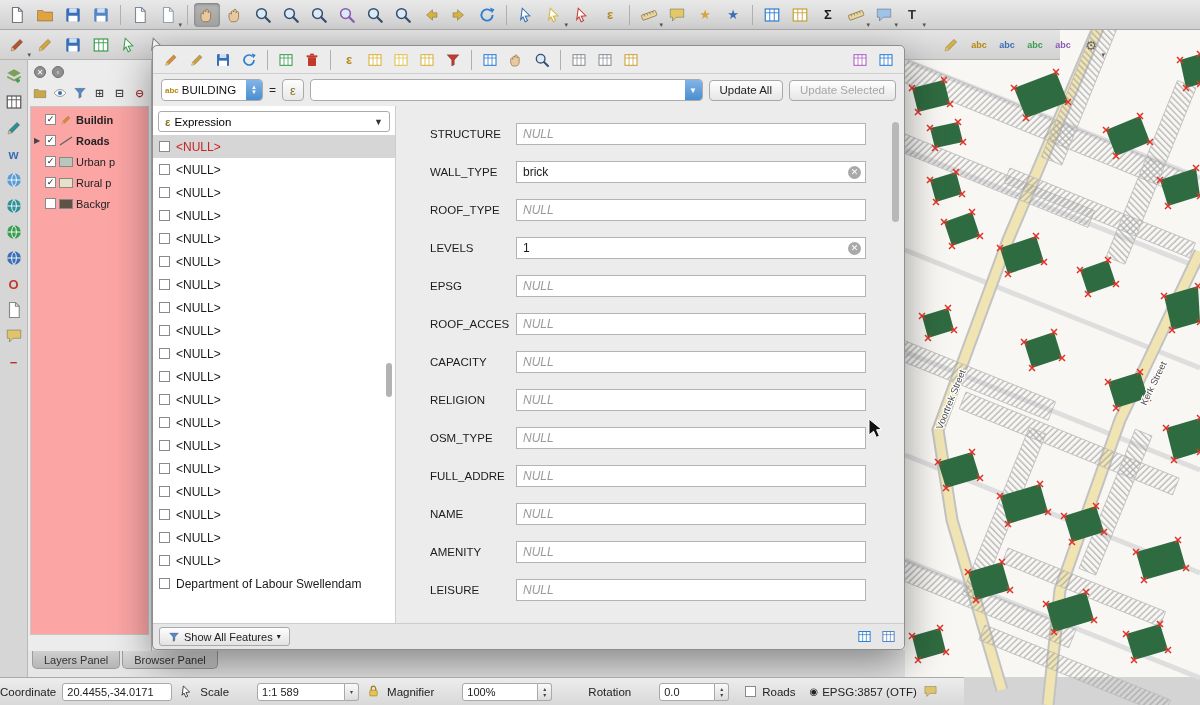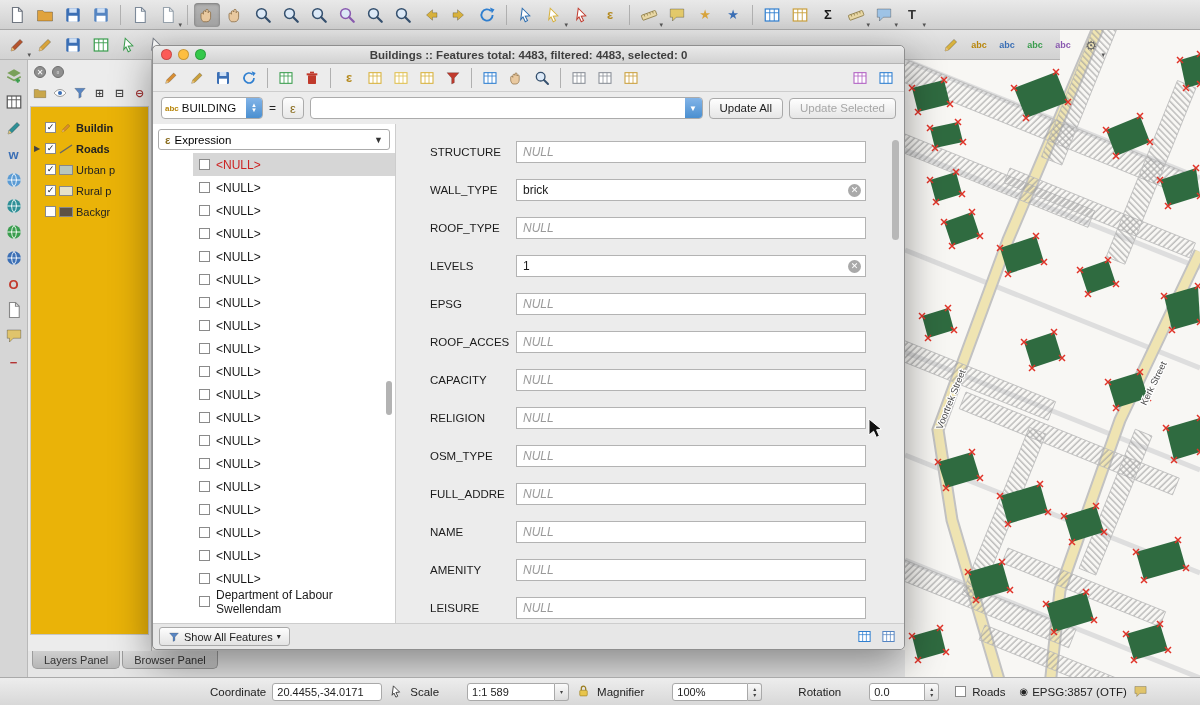--- a/index.html
+++ b/index.html
@@ -45,21 +45,21 @@
   #layers-panel { position:absolute; left:28px; top:60px; width:124px; height:591px;
     background:#ececec; z-index:3; border-right:1px solid #bbbbbb; }
   .panel-controls { display:flex; gap:6px; padding:6px 6px 2px; }
   .pc { width:12px; height:12px; border-radius:50%; background:#8f8f8f; color:#fff;
     font-size:8px; display:flex; align-items:center; justify-content:center;
     border:1px solid #6e6e6e; }
   .panel-toolbar { display:flex; gap:3px; padding:4px 3px; }
   .panel-toolbar .icon { width:18px; height:18px; }
   .panel-toolbar .icon svg.ig { width:14px; height:14px; }
   .panel-toolbar .icon .tg { font-size:11px; }
-  #layer-list { background:#eab308; border:1px solid #c6c6c6; margin:0 2px; padding-top:10px;
+  #layer-list { background:#fca5a5; border:1px solid #c6c6c6; margin:0 2px; padding-top:2px;
     height:calc(100% - 62px); overflow:hidden; }
   .lrow { display:flex; align-items:center; gap:3px; height:21px; padding-left:3px;
     font-size:11px; color:#222; }
   .lrow .exp { width:8px; font-size:8px; color:#444; flex:none; }
   .cb { width:11px; height:11px; border:1px solid #8a8a8a; background:#fff; flex:none;
     display:inline-flex; align-items:center; justify-content:center; font-size:9px; color:#222; }
   .cb.checked::after { content:"✓"; margin-top:-1px; }
   .swatch { width:14px; height:10px; border:1px solid #888; flex:none; }
   .lrow svg.sw { width:14px; height:12px; flex:none; }
   .lname { white-space:nowrap; overflow:hidden; }
@@ -114,21 +114,21 @@
   .mac-btn.disabled { color:#a6a6a6; }
 
   #dlg-body { flex:1; display:flex; min-height:0; }
   #feature-list { width:243px; flex:none; display:flex; flex-direction:column;
     border-right:1px solid #cdcdcd; background:#fff; position:relative; }
   #expr-header { margin:5px 5px 3px; height:21px; background:#fff; border:1px solid #ababab;
     border-radius:3px; display:flex; align-items:center; gap:4px; padding:0 6px;
     font-size:11.5px; flex:none; }
   #expr-header .eps { color:#8a6d1f; font-weight:bold; }
   #expr-header .hcaret { margin-left:auto; font-size:9px; color:#333; }
-  #list-scroll { flex:1; overflow:hidden; position:relative;margin-left:40px; }
+  #list-scroll { flex:1; overflow:hidden; position:relative; }
   .feat { height:23px; display:flex; align-items:center; gap:6px; padding-left:6px;
     font-size:12px; color:#1a1a1a; }
   .feat.selected { background:#d6d6d6; color:#cc2222; }
   .list-thumb { position:absolute; right:3px; top:228px; width:6px; height:34px;
     background:#b3b3b3; border-radius:3px; }
 
   #form-panel { flex:1; background:#ececec; position:relative; padding:14px 0 0 34px;
     overflow:hidden; }
   .frow { display:flex; align-items:center; height:28px; margin-bottom:10px; }
   .flabel { width:86px; font-size:11.5px; color:#1c1c1c; flex:none; }
@@ -146,24 +146,24 @@
   #show-all-btn { height:19px; display:flex; align-items:center; gap:4px; padding:0 8px;
     background:linear-gradient(#fdfdfd,#e3e3e3); border:1px solid #a9a9a9; border-radius:3px;
     font-size:11px; color:#222; }
   #show-all-btn svg { width:12px; height:12px; color:#5a86c2; }
   #show-all-btn .hcaret { font-size:8px; }
   #footer-icons { margin-left:auto; display:flex; gap:4px; }
   #footer-icons .icon { width:20px; height:18px; }
   #footer-icons .icon svg.ig { width:15px; height:15px; }
 
   
-  #status-bar { position:absolute; left:0; top:677px; width:1200px; height:28px;
+  #status-bar { position:absolute; left:0; top:677px; width:964px; height:28px;
     background:linear-gradient(#ededed,#d8d8d8); border-top:1px solid #aaaaaa;
     display:flex; align-items:center; font-size:11.5px; color:#222; z-index:12;
-    padding-left:210px; gap:6px; }
+    gap:6px; }
   .sb-input { height:18px; background:#fff; border:1px solid #a9a9a9; border-radius:3px;
     font-size:11px; padding:0 4px; font-family:inherit; color:#222; }
   .sb-combo { display:flex; align-items:stretch; height:18px; }
   .sb-combo .sb-input { border-radius:3px 0 0 3px; height:18px;margin-left:22px; }
   .stepper { width:14px; border:1px solid #a9a9a9; border-left:none;
     border-radius:0 3px 3px 0; background:linear-gradient(#fafafa,#dcdcdc);
     display:flex; flex-direction:column; align-items:center; justify-content:center;
     font-size:6px; line-height:6px; color:#444; }
   .sb-icon { width:16px; height:16px; display:flex; align-items:center; justify-content:center; }
   .sb-icon svg { width:15px; height:15px; }
@@ -804,28 +804,20 @@
         </div>
       </div>
   </div>
   <div id="bottom-chrome"></div>
   <div id="panel-tabs">
     <div class="ptab active">Layers Panel</div>
     <div class="ptab">Browser Panel</div>
   </div>
 
   <div id="dialog">
-    <div id="titlebar">
-      <span id="dlg-title">Buildings :: Features total: 4483, filtered: 4483, selected: 0</span>
-      <div class="lights">
-        <span class="light" style="background:#fc5b57"></span>
-        <span class="light" style="background:#fdbe41"></span>
-        <span class="light" style="background:#34c84a"></span>
-      </div>
-    </div>
 
     <div id="dlg-toolbar">
       <div id="dlg-toolbar-left" class="iconrow">
           <div class="icon">
             <svg viewBox="0 0 24 24" class="ig" style="color: rgb(217, 142, 50);">
               <use href="#i-pencil"></use>
             </svg>
           </div>
           <div class="icon">
             <svg viewBox="0 0 24 24" class="ig" style="color: rgb(202, 160, 60);">

